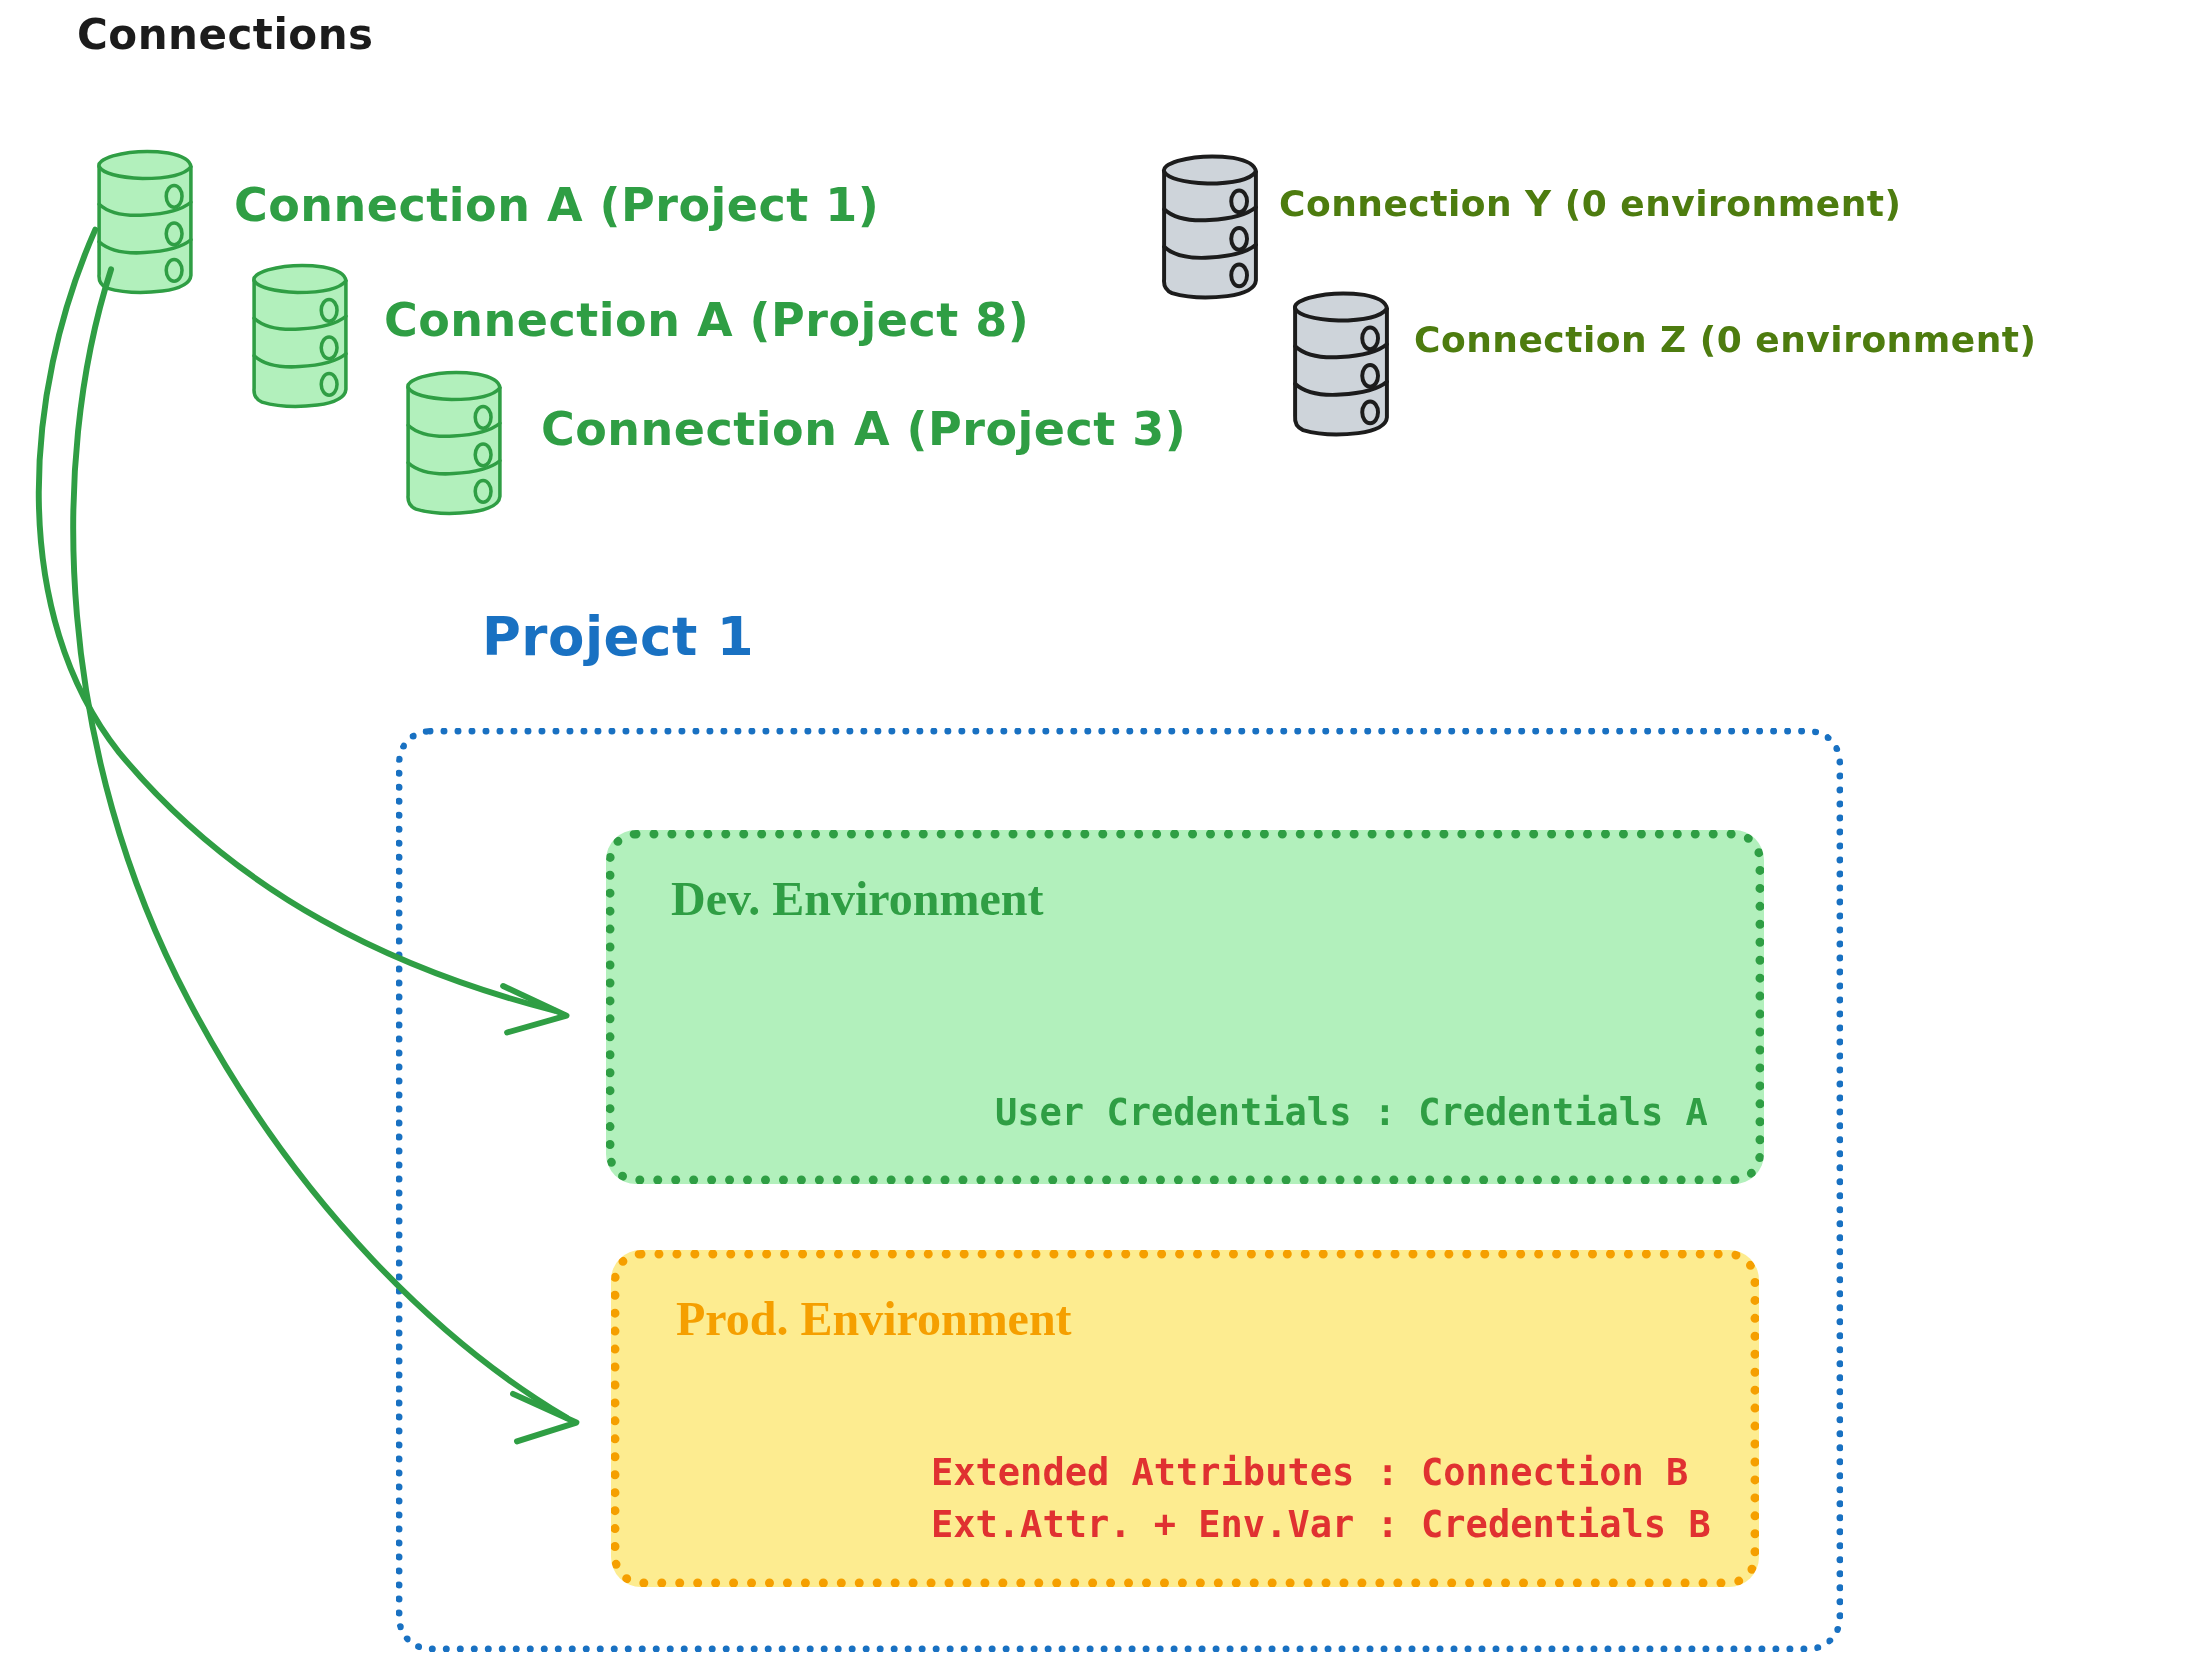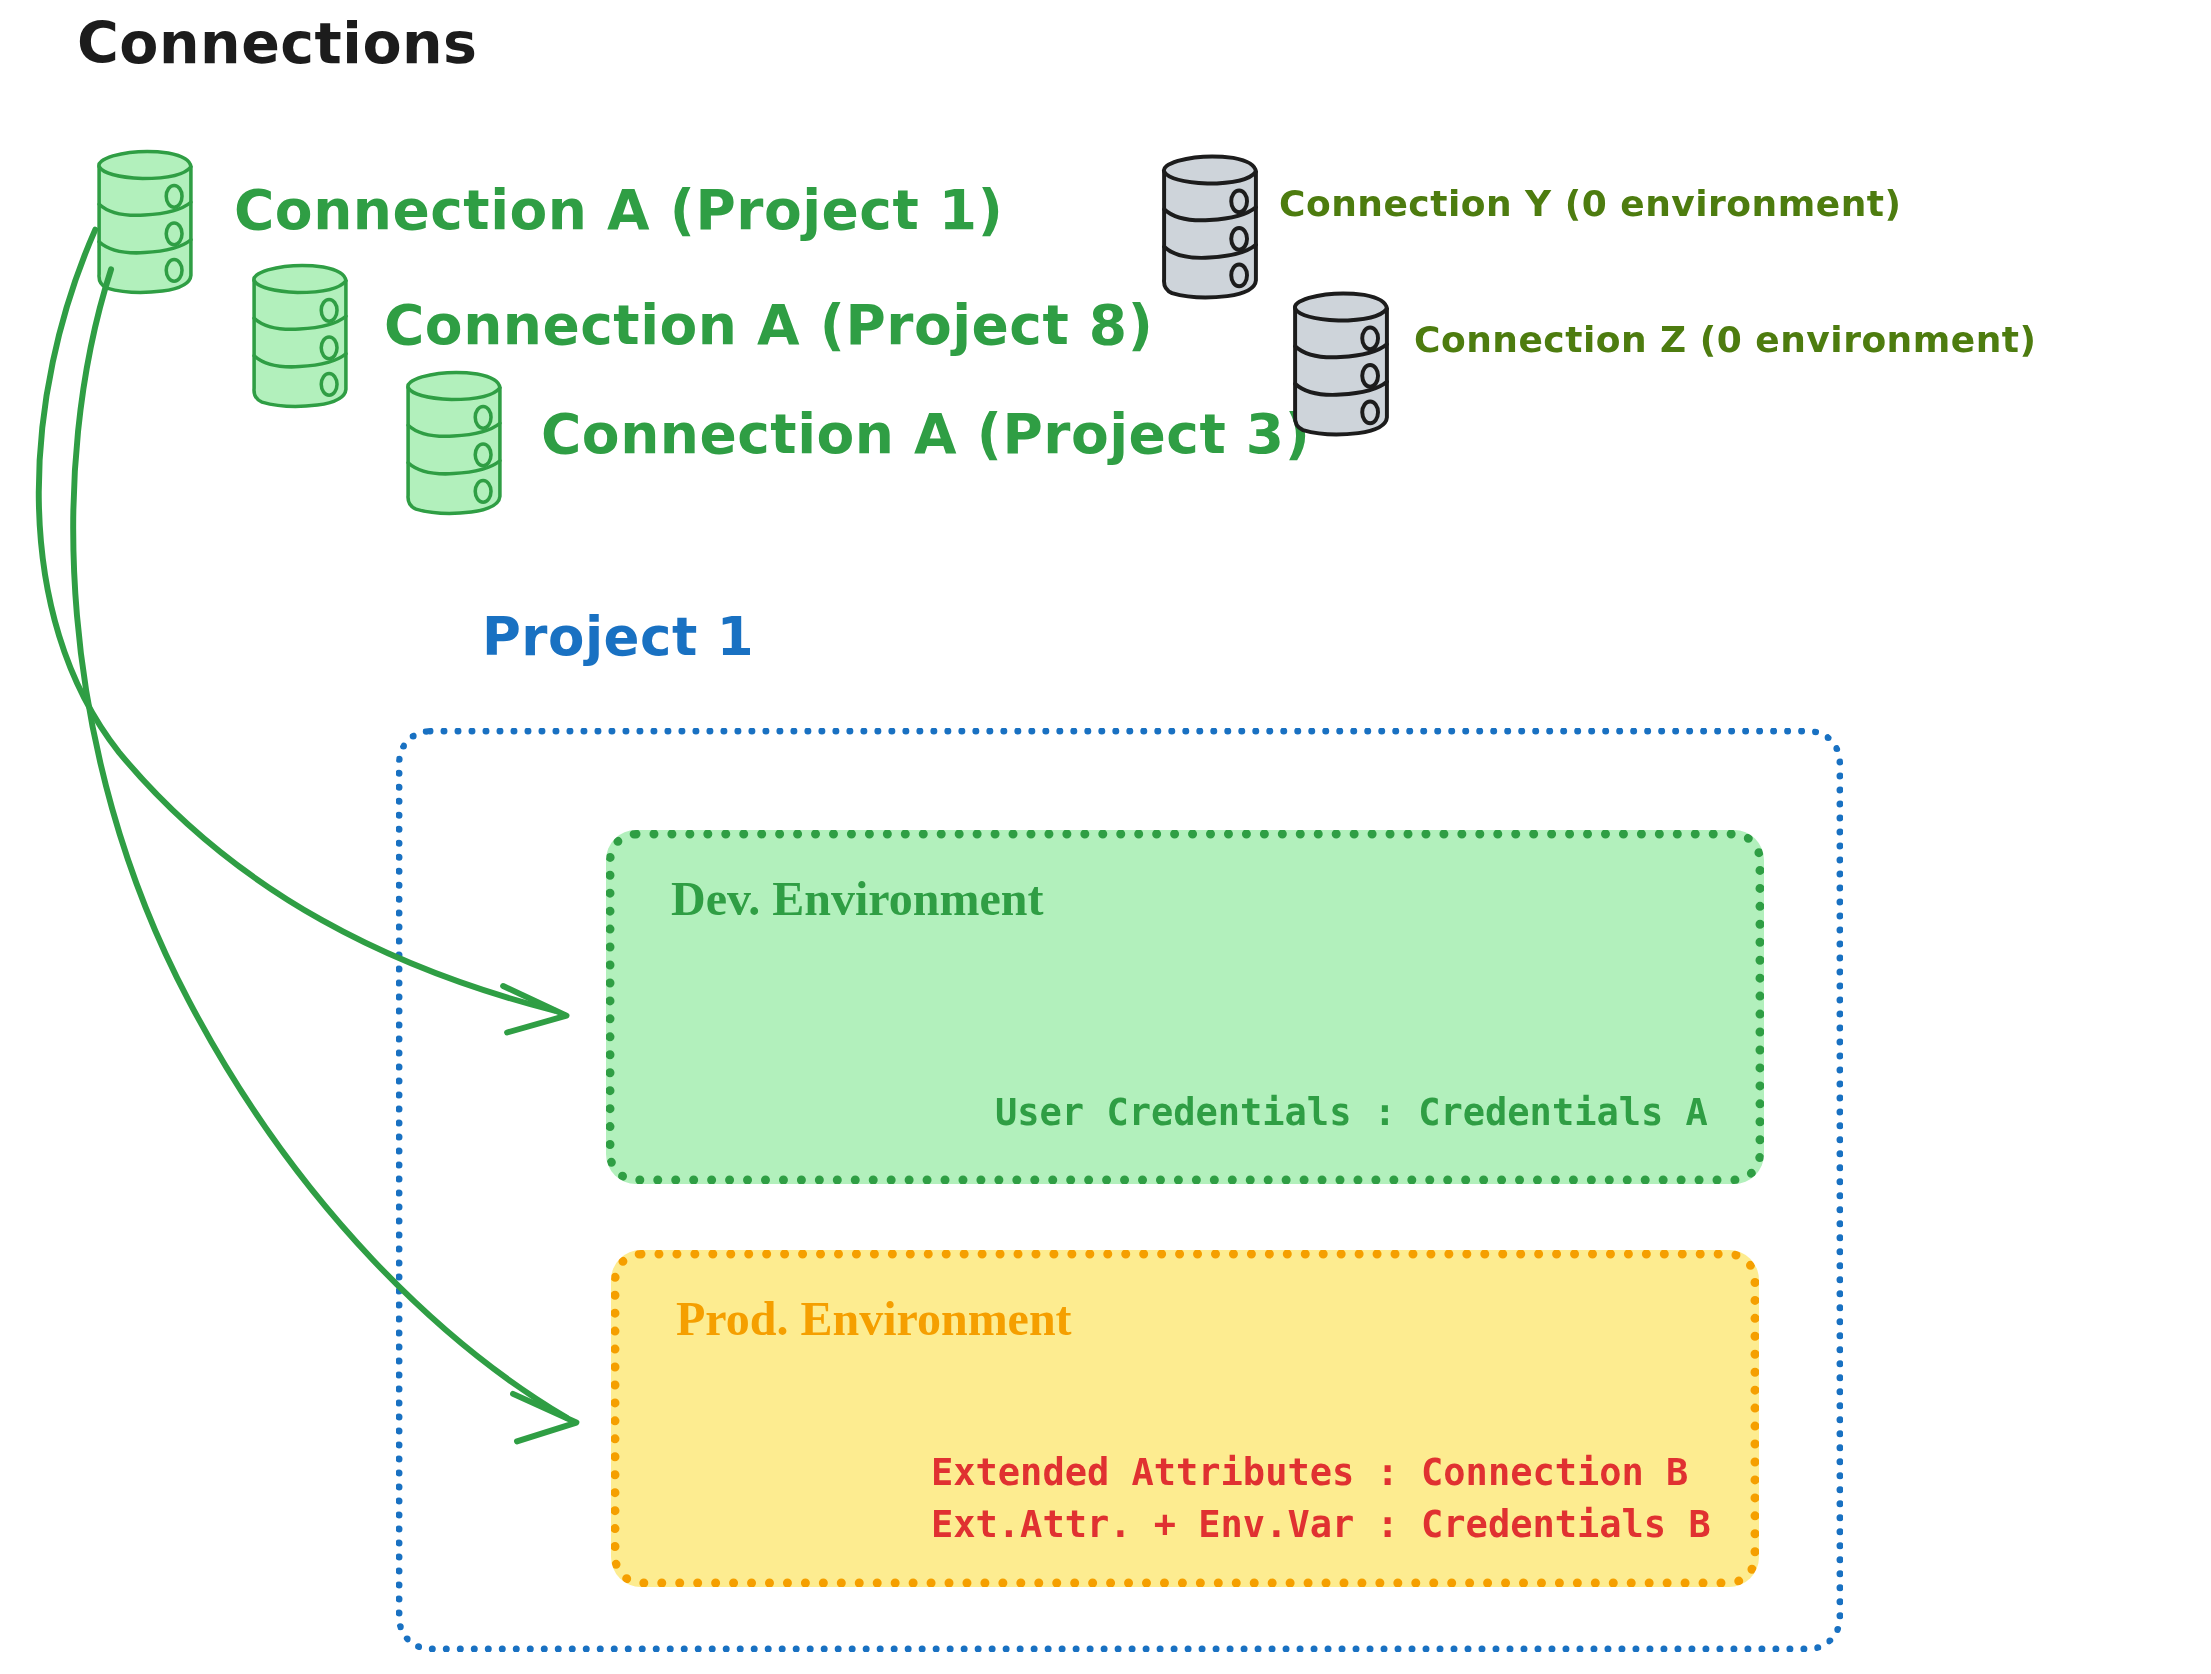--- a/index.html
+++ b/index.html
@@ -31,27 +31,27 @@
     font-family: "DejaVu Sans Mono", monospace;
     font-weight: 700;
     white-space: pre;
     position: absolute;
   }
 
   
   #heading {
     left: 77px;
     top: 10px;
-    font-size: 57px;
+    font-size: 42px;
     color: #1c1c1c;
   }
 
   
   .conn-label-green {
-    font-size: 55px;
+    font-size: 46px;
     color: #2f9e44;
   }
   
   .conn-label-dark {
     font-size: 36px;
     color: #4d7c0f;
   }
 
   
   #project-title {

